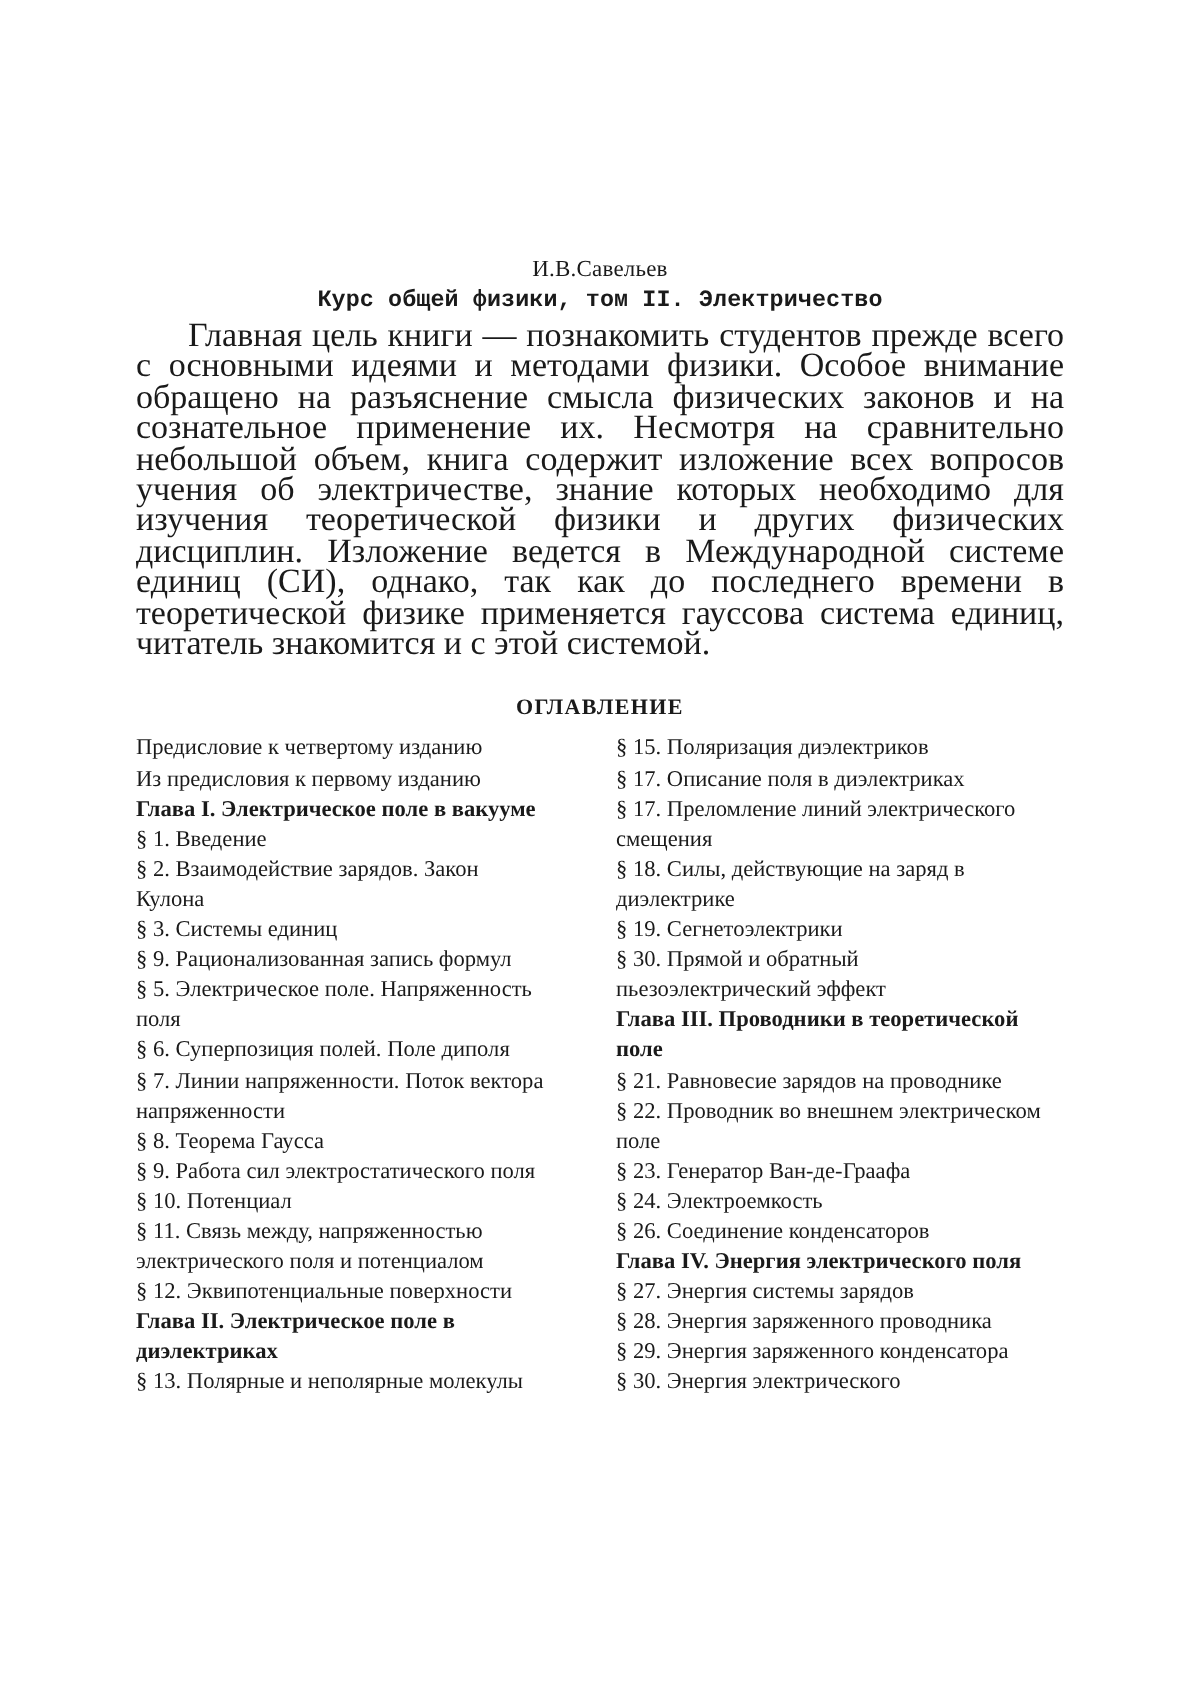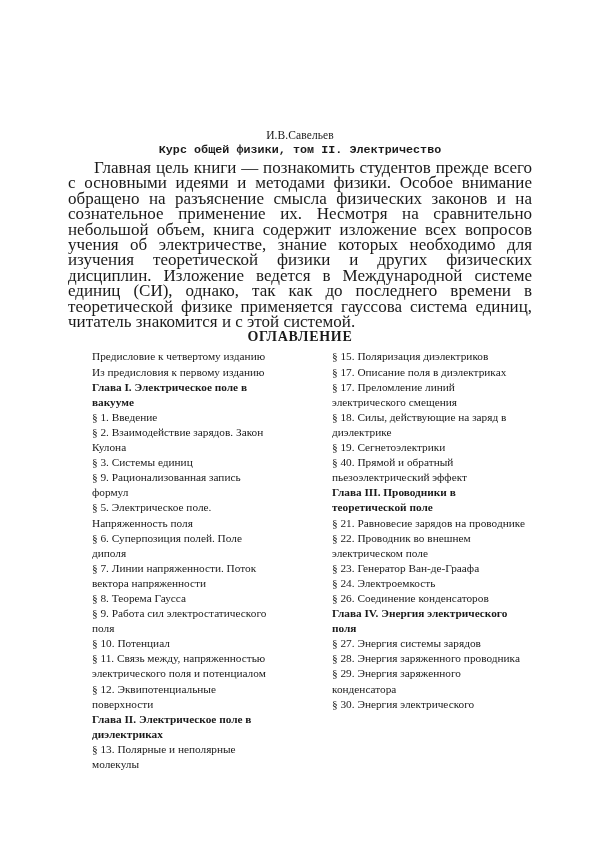--- a/index.html
+++ b/index.html
@@ -54,23 +54,23 @@
     margin-top: 2px;
     font-size: 17px;
     line-height: 15.4px;
     text-align: justify;
     text-indent: 26px;
     hyphens: none;
   }
 
   
   .toc-heading {
-    margin-top: 0;
+    margin-top: 18px;
     text-align: center;
-    font-size: 14px;
+    font-size: 11px;
     line-height: 15px;
     font-weight: bold;
     letter-spacing: 0.7px;
   }
   .toc-columns {
     margin-top: 5px;
     display: flex;
     flex-direction: row;
     align-items: flex-start;
     width: 464px;
@@ -90,21 +90,20 @@
     display: flex;
     flex-direction: row;
     align-items: baseline;
     font-size: 11.3px;
     line-height: 15.1px;
   }
   .toc-entry .label {
     flex: 1 1 auto;
     padding-right: 4px;
     white-space: normal;
-    margin-left: 24px;
   }
   .toc-entry .page {
     flex: 0 0 22px;
     text-align: right;
     white-space: nowrap;
   }
   .toc-entry.chapter .label,
   .toc-entry.chapter .page {
     font-weight: bold;
   }
@@ -212,21 +211,21 @@
           </div>
           <div class="toc-entry">
             <span class="label">§ 18. Силы, действующие на заряд в диэлектрике</span>
             <span class="page">72</span>
           </div>
           <div class="toc-entry">
             <span class="label">§ 19. Сегнетоэлектрики</span>
             <span class="page">77</span>
           </div>
           <div class="toc-entry">
-            <span class="label">§ 40. Прямой и обратный пьезоэлектрический эффект</span>
+            <span class="label">§ 30. Прямой и обратный пьезоэлектрический эффект</span>
             <span class="page">78</span>
           </div>
           <div class="toc-entry chapter">
             <span class="label">Глава III. Проводники в теоретической поле</span>
             <span class="page">81</span>
           </div>
           <div class="toc-entry">
             <span class="label">§ 21. Равновесие зарядов на проводнике</span>
             <span class="page">81</span>
           </div>

